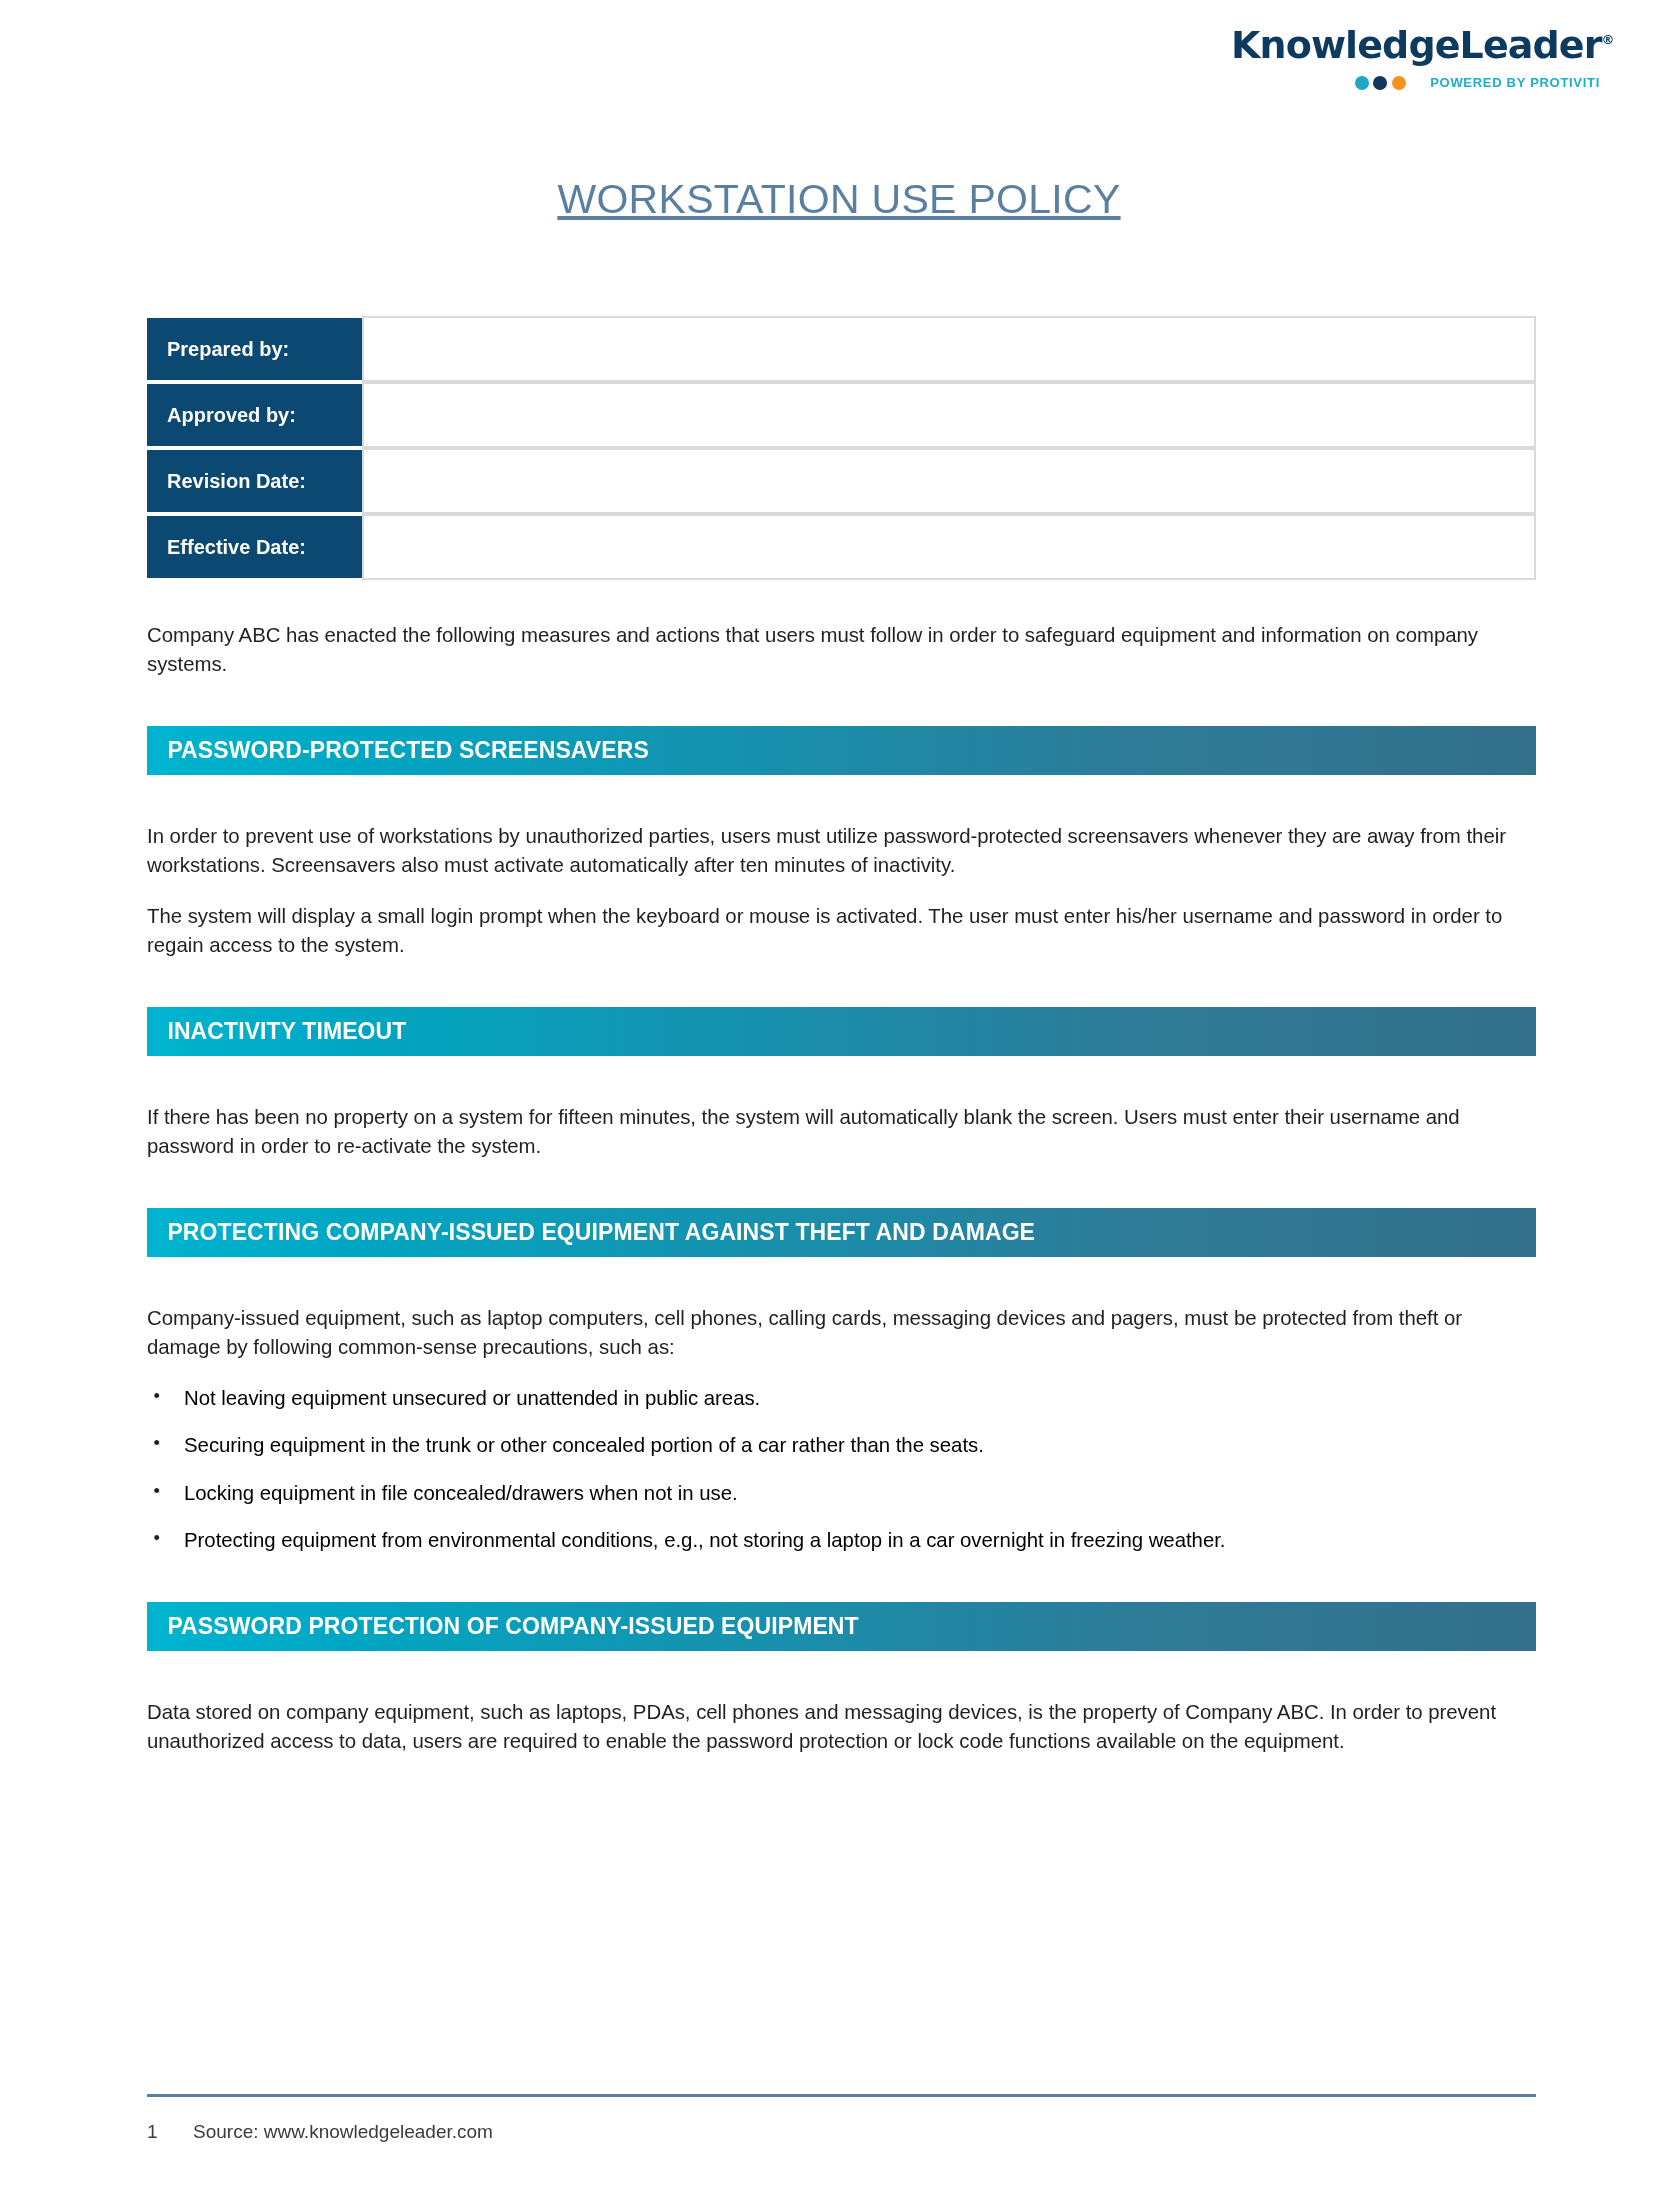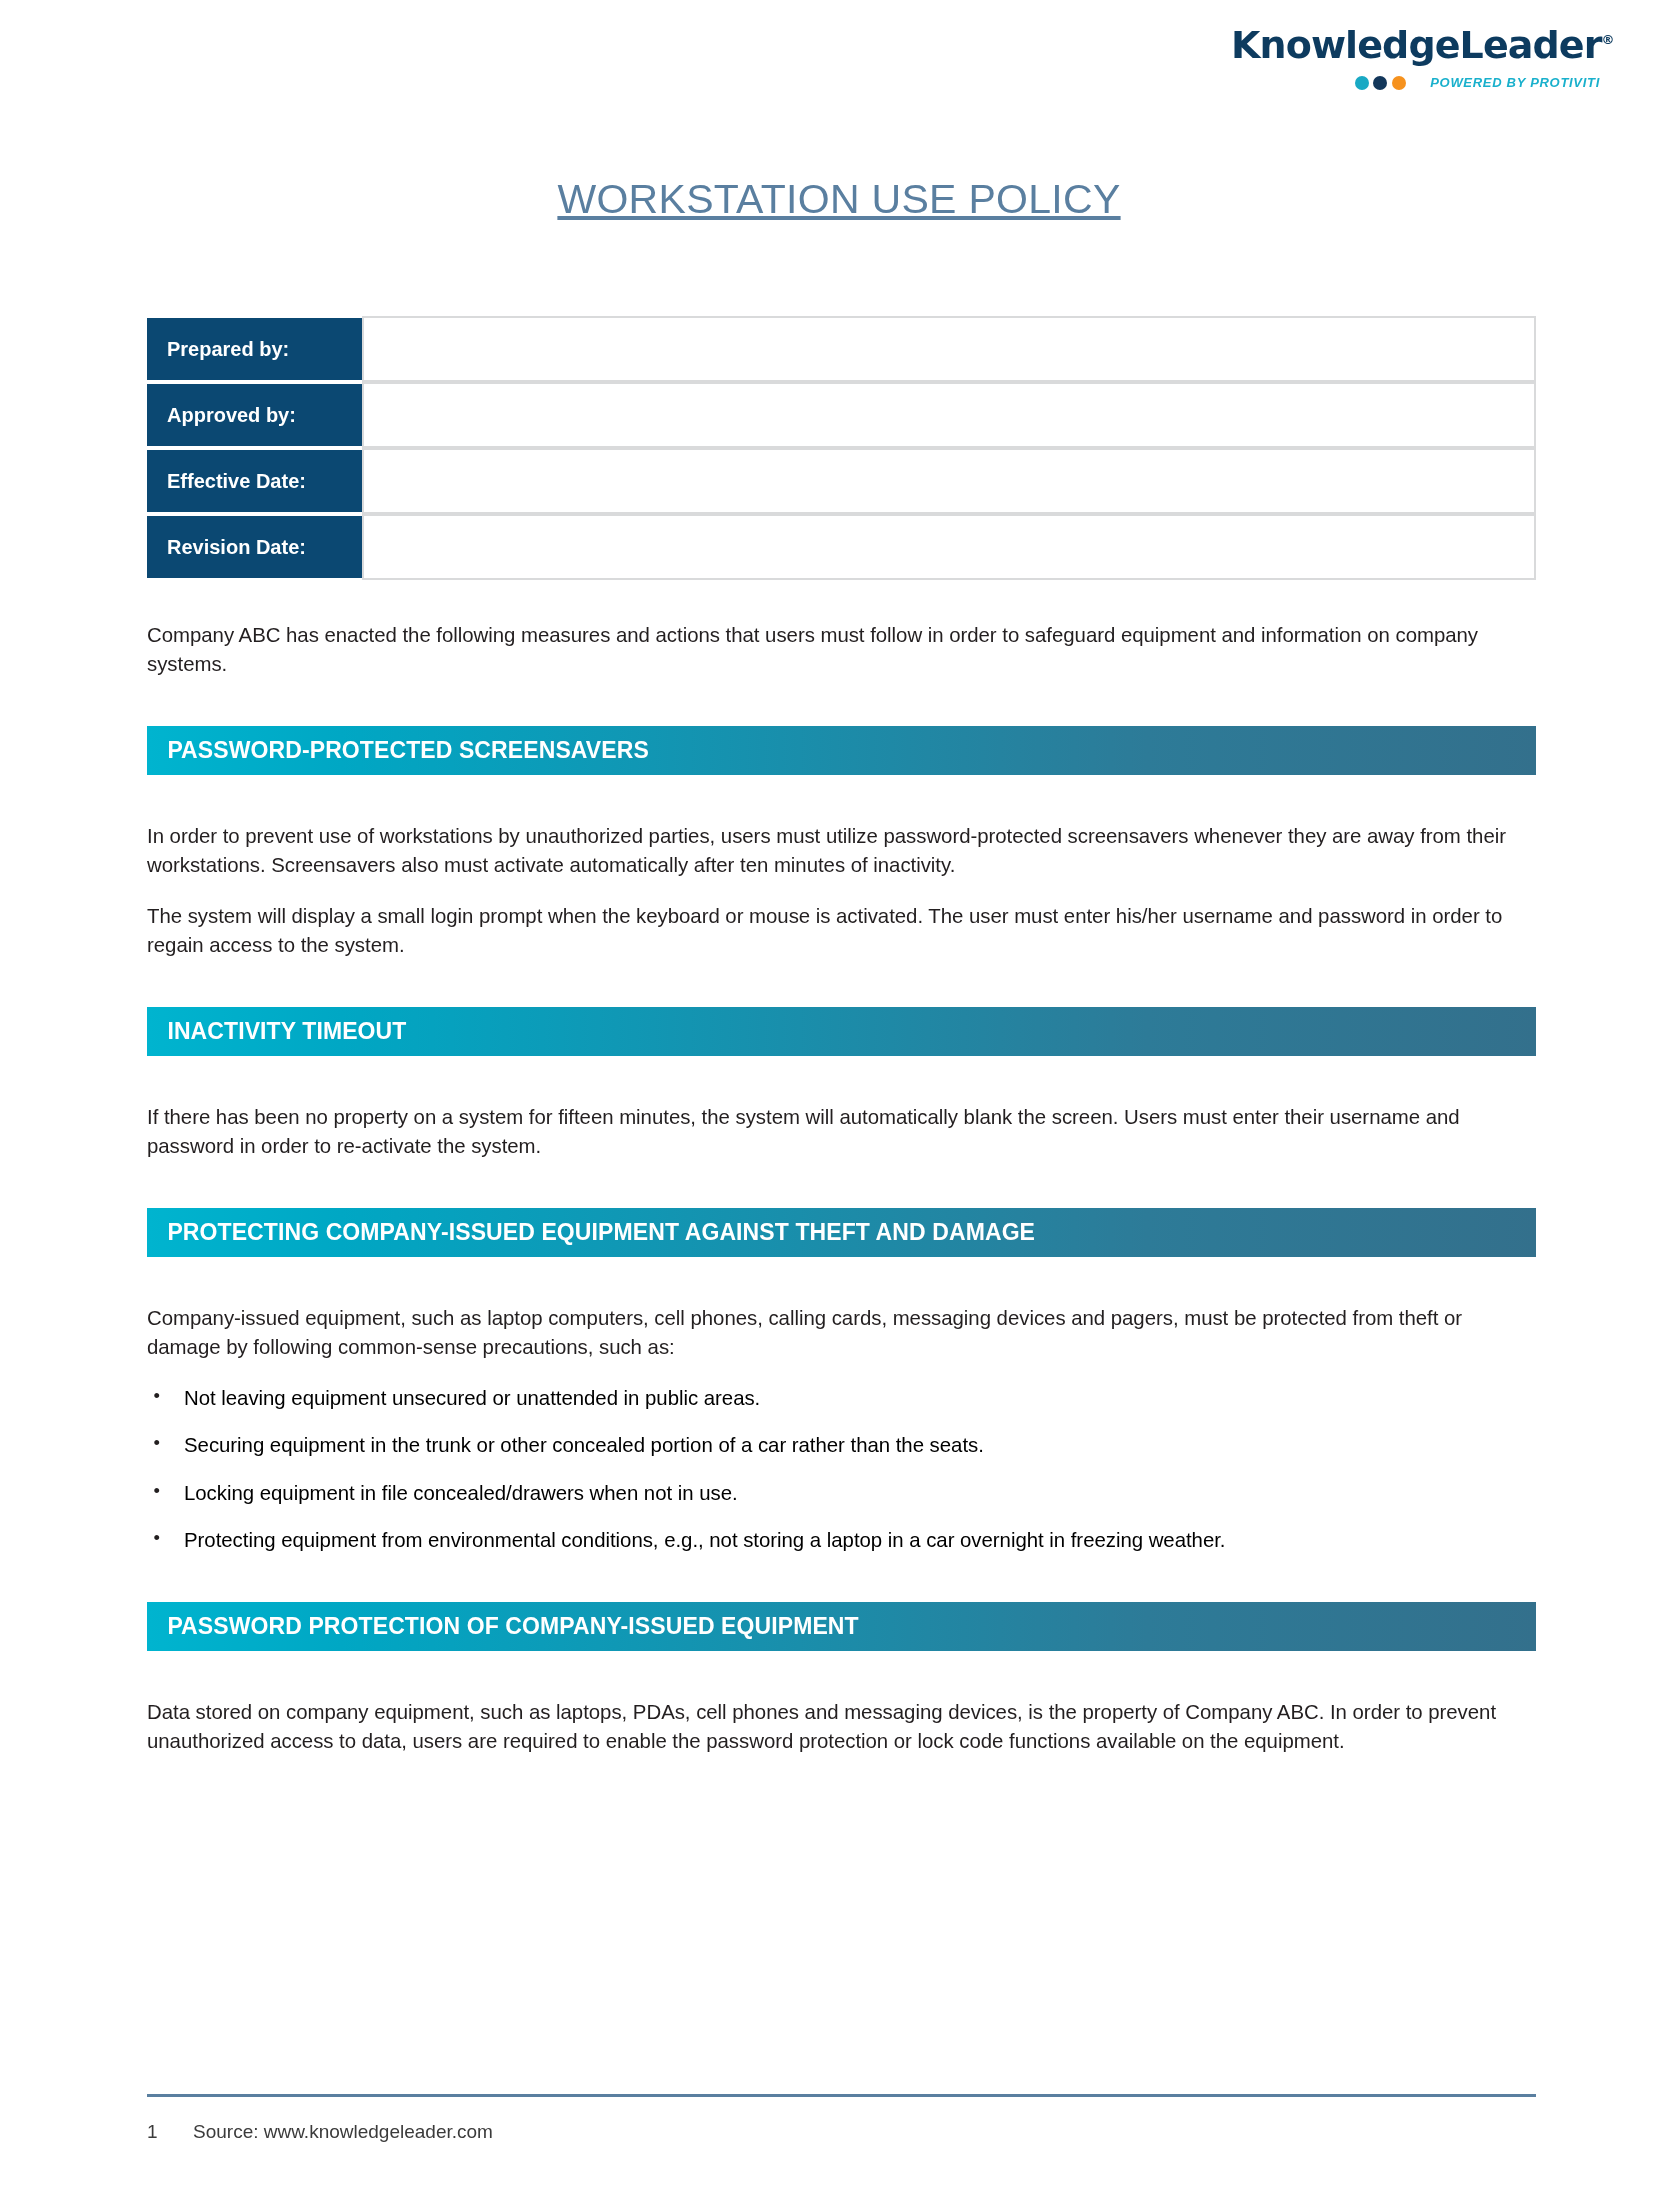--- a/index.html
+++ b/index.html
@@ -43,21 +43,20 @@
     vertical-align: super;
     font-weight: bold;
     letter-spacing: 0;
   }
   .logo-tagline-row {
     margin-top: 11.2px;
     display: flex;
     align-items: center;
     justify-content: flex-end;
     gap: 4px;
-    font-style: italic;
   }
   .dots { display: flex; gap: 4.6px; margin-right: 20.4px; }
   .dot { width: 14px; height: 14px; border-radius: 50%; }
   .dot.c1 { background: #19a9c4; }
   .dot.c2 { background: #13375b; }
   .dot.c3 { background: #f6921e; }
   .logo-tagline {
     font-family: "Liberation Sans", sans-serif;
     font-size: 13px;
     font-weight: bold;
@@ -222,25 +221,25 @@
       <tbody>
         <tr>
           <td class="label">Prepared by:</td>
           <td class="value"></td>
         </tr>
         <tr>
           <td class="label">Approved by:</td>
           <td class="value"></td>
         </tr>
         <tr>
+          <td class="label">Revision Date:</td>
+          <td class="value"></td>
+        </tr>
+        <tr>
           <td class="label">Effective Date:</td>
-          <td class="value"></td>
-        </tr>
-        <tr>
-          <td class="label">Revision Date:</td>
           <td class="value"></td>
         </tr>
       </tbody>
     </table>
 
     <div class="gap-intro"></div>
     <p class="body">Company ABC has enacted the following measures and actions that users must follow in order to safeguard equipment and information on company systems.</p>
 
     <div class="gap-before-bar"></div>
     <div class="section-bar">

